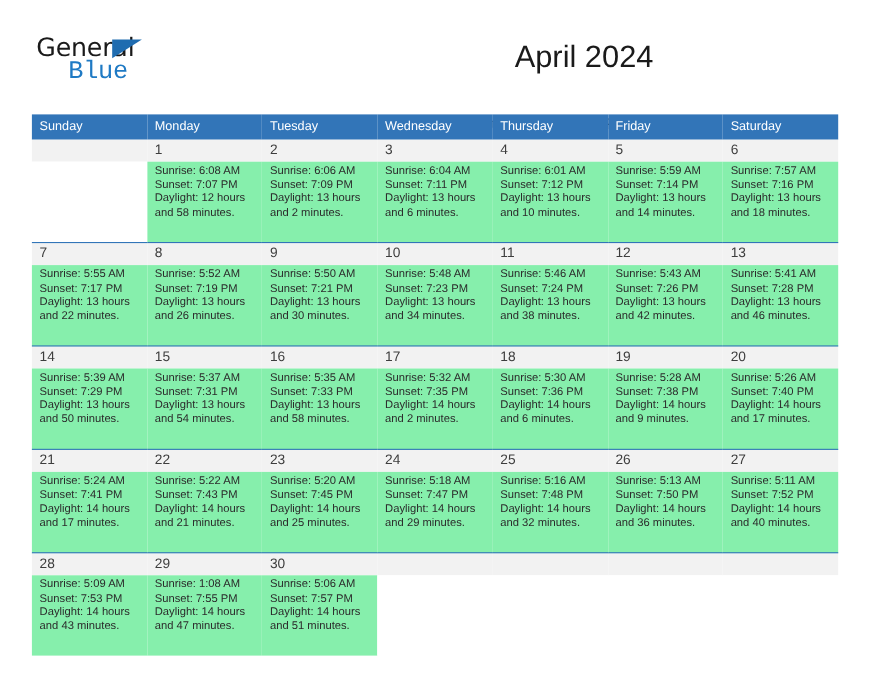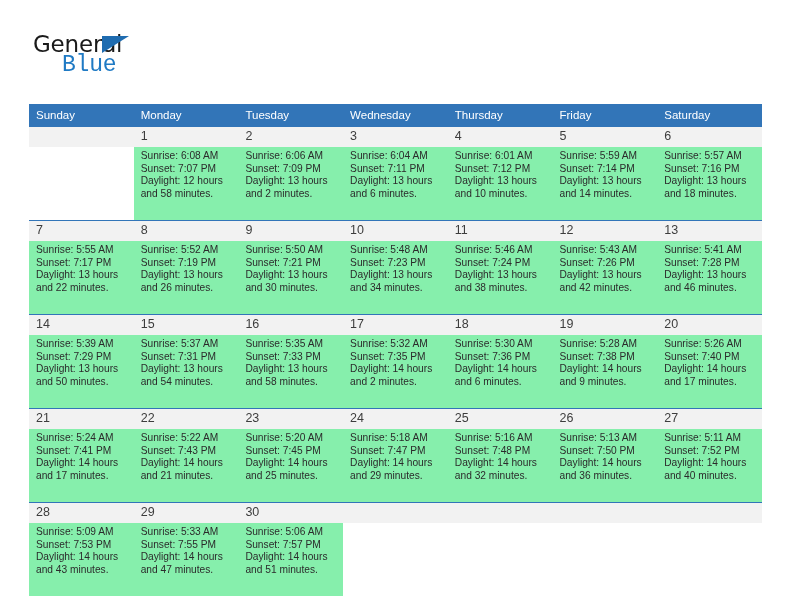--- a/index.html
+++ b/index.html
@@ -151,20 +151,21 @@
 <div class="page">
 
   <div class="top">
 
     <div class="logo">
       <span class="logo-general">General</span>
       <span class="logo-tri"></span>
       <span class="logo-blue">Blue</span>
     </div>
 
+    <div class="title">April 2024</div>
     <div class="subtitle">Celestynow, Mazovia, Poland</div>
   </div>
 
   <table class="calendar">
     <colgroup>
       <col>
         <col>
         <col>
         <col>
         <col>
@@ -219,21 +220,21 @@
           <span class="line">Daylight: 13 hours</span>
           <span class="line">and 10 minutes.</span>
         </td>
         <td>
           <span class="line">Sunrise: 5:59 AM</span>
           <span class="line">Sunset: 7:14 PM</span>
           <span class="line">Daylight: 13 hours</span>
           <span class="line">and 14 minutes.</span>
         </td>
         <td>
-          <span class="line">Sunrise: 5:57 AM</span>
+          <span class="line">Sunrise: 7:57 AM</span>
           <span class="line">Sunset: 7:16 PM</span>
           <span class="line">Daylight: 13 hours</span>
           <span class="line">and 18 minutes.</span>
         </td>
       </tr>
 
       <tr class="daynum-row">
         <td>7</td>
         <td>8</td>
         <td>9</td>
@@ -405,21 +406,21 @@
         <td></td>
       </tr>
       <tr class="detail-row">
         <td>
           <span class="line">Sunrise: 5:09 AM</span>
           <span class="line">Sunset: 7:53 PM</span>
           <span class="line">Daylight: 14 hours</span>
           <span class="line">and 43 minutes.</span>
         </td>
         <td>
-          <span class="line">Sunrise: 5:33 AM</span>
+          <span class="line">Sunrise: 1:08 AM</span>
           <span class="line">Sunset: 7:55 PM</span>
           <span class="line">Daylight: 14 hours</span>
           <span class="line">and 47 minutes.</span>
         </td>
         <td>
           <span class="line">Sunrise: 5:06 AM</span>
           <span class="line">Sunset: 7:57 PM</span>
           <span class="line">Daylight: 14 hours</span>
           <span class="line">and 51 minutes.</span>
         </td>

